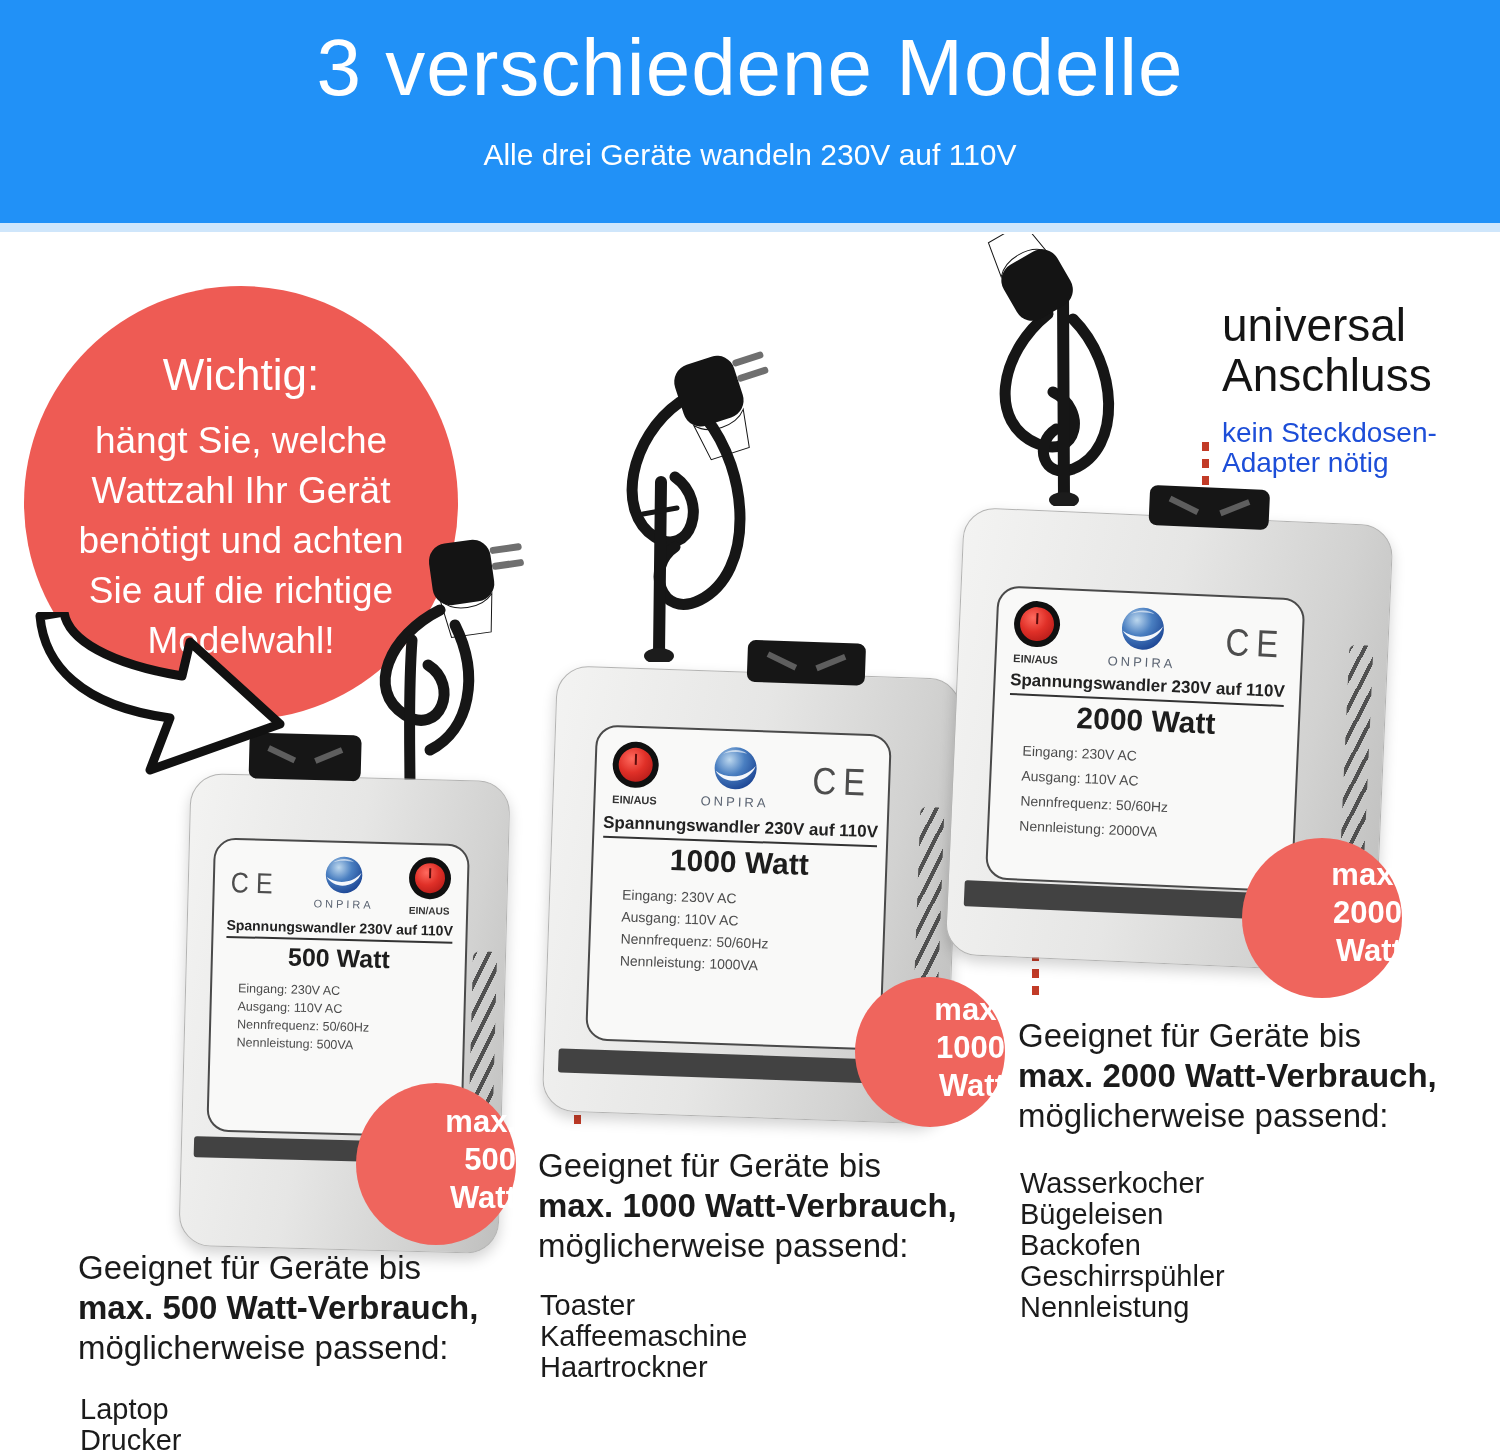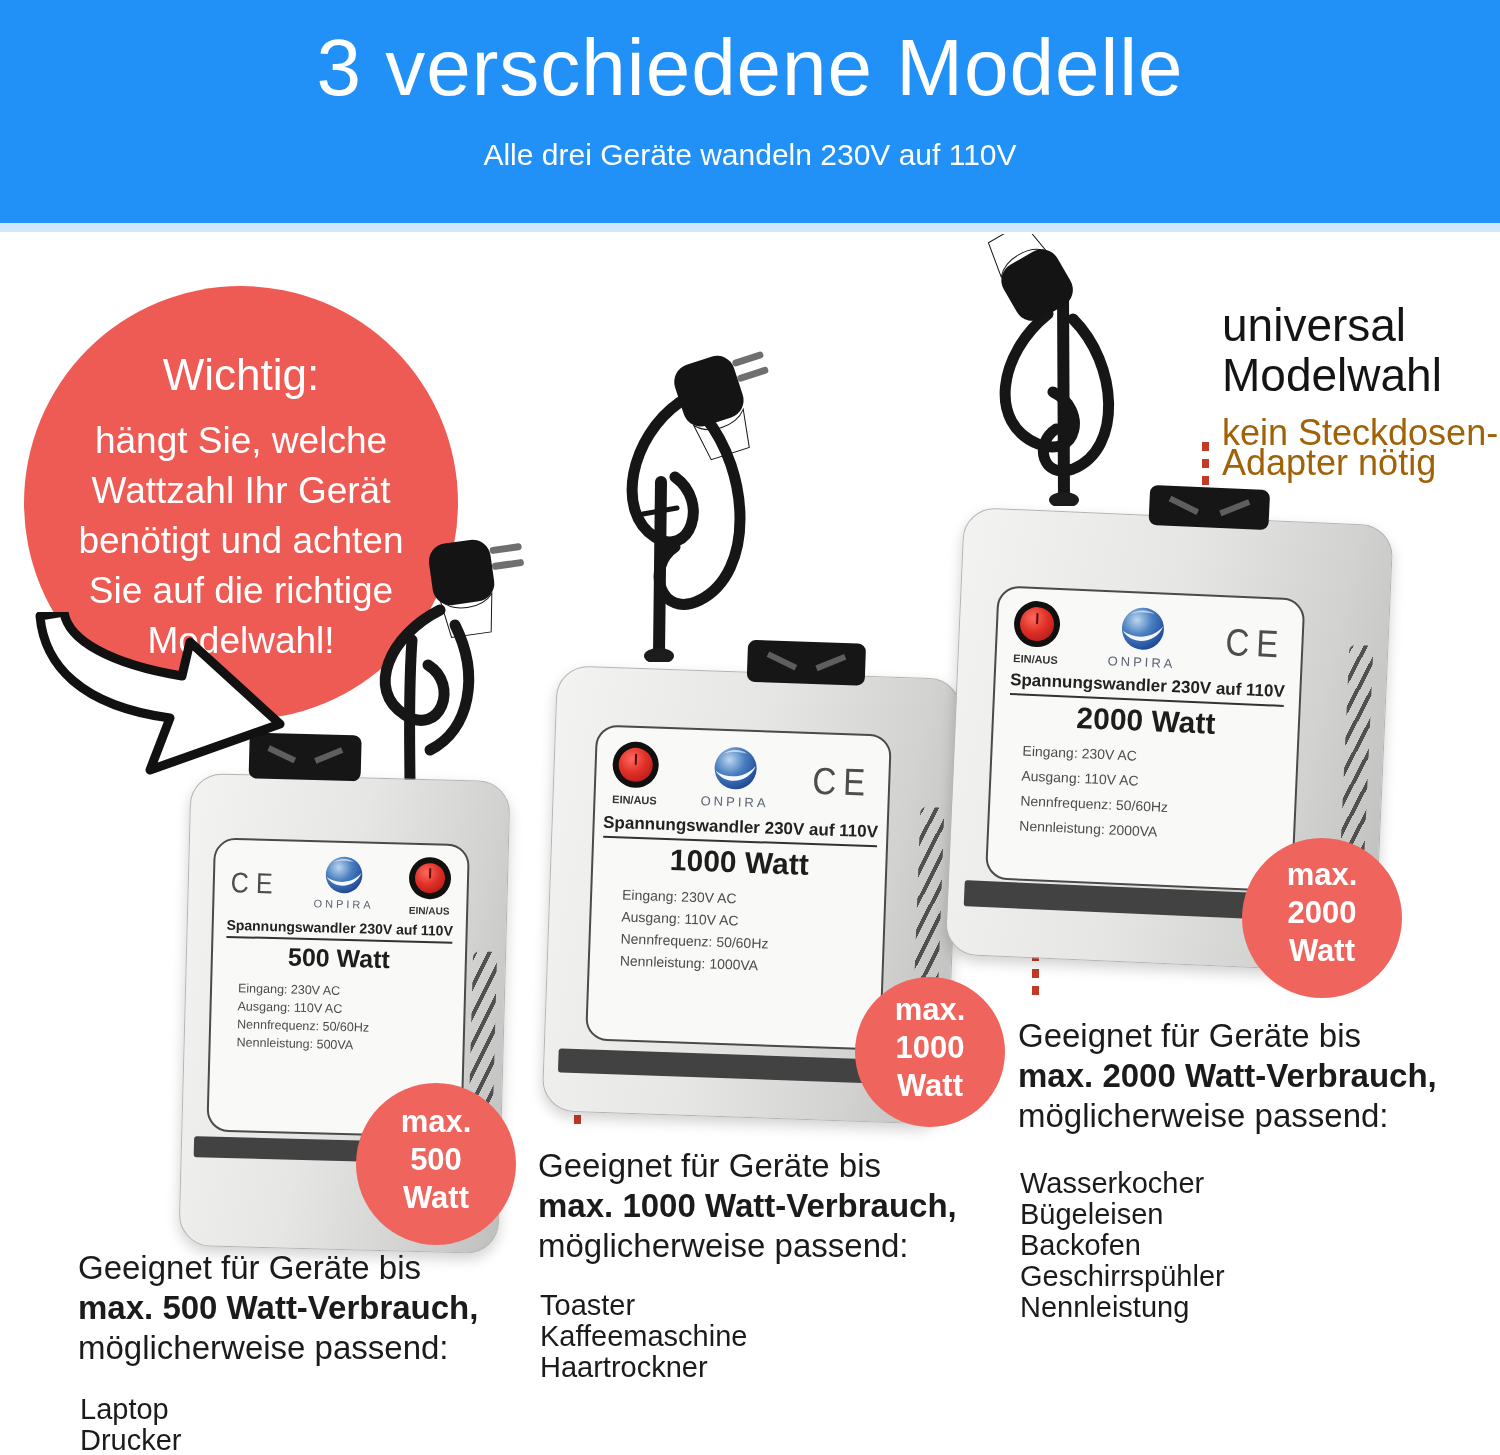--- a/index.html
+++ b/index.html
@@ -104,39 +104,39 @@
   .d3 .ce{font-size:33px;margin-top:14px;}
   .d3 .brand{font-size:13px;}
   .d3 .switch{width:46px;height:46px;}
   .d3 .switch-label{font-size:11px;}
   .d3 .label-title{font-size:17px;margin-top:6px;}
   .d3 .wattage{font-size:30px;margin-top:3px;}
   .d3 .specs{font-size:14px;line-height:25px;margin-top:6px;padding-left:30px;}
   .d3 .stripe{left:16px;width:356px;top:372px;height:26px;}
 
   
-  .badge{border-radius:50%;background:#ef655d;color:#fff;text-align:center;font-weight:bold;z-index:5;}
+  .badge{border-radius:50%;background:#ef655d;color:#fff;text-align:right;font-weight:bold;z-index:5;}
   .badge-line{font-size:31px;line-height:38px;}
   .b1{left:356px;top:1083px;width:160px;height:160px;padding-top:2px;}
   .b1 .badge-line:first-child{margin-top:18px;}
   .b2{left:855px;top:977px;width:150px;height:150px;}
   .b2 .badge-line:first-child{margin-top:14px;}
   .b3{left:1242px;top:838px;width:160px;height:160px;}
   .b3 .badge-line:first-child{margin-top:18px;}
 
   
   .dotline{width:7px;background:repeating-linear-gradient(to bottom,#c23b27 0 9px,rgba(0,0,0,0) 9px 17px);z-index:1;}
   .dot1{left:219px;top:1158px;height:82px;}
   .dot2{left:574px;top:1064px;height:66px;}
   .dot3{left:1032px;top:918px;height:78px;}
   .dot4{left:1202px;top:442px;height:50px;}
 
   
   .uni{left:1222px;top:300px;font-size:46px;line-height:50px;color:#141414;z-index:1;}
-  .uni-note{left:1222px;top:418px;font-size:36px;line-height:30px;color:#a16207;z-index:1;}
+  .uni-note{left:1222px;top:418px;font-size:28px;line-height:30px;color:#1d4ed8;z-index:1;}
 
   
   .desc{z-index:6;white-space:nowrap;}
   .desc-line{font-size:33px;line-height:40px;font-weight:400;}
   .desc-line.bold{font-weight:bold;}
   .desc1{left:78px;top:1248px;}
   .desc2{left:538px;top:1146px;}
   .desc3{left:1018px;top:1016px;}
   .examples{z-index:6;white-space:nowrap;}
   .example-line{font-size:29px;line-height:31px;}
@@ -340,21 +340,21 @@
   <div class="badge-line">Watt</div>
 </div>
 
 <div class="dotline dot1 abs"></div>
 <div class="dotline dot2 abs"></div>
 <div class="dotline dot3 abs"></div>
 <div class="dotline dot4 abs"></div>
 
 <div class="uni abs">
   <div>universal</div>
-  <div>Modelwahl</div>
+  <div>Anschluss</div>
 </div>
 <div class="uni-note abs">
   <div>kein Steckdosen-</div>
   <div>Adapter nötig</div>
 </div>
 
 <div class="desc desc1 abs">
   <div class="desc-line">Geeignet für Geräte bis</div>
   <div class="desc-line bold">max. 500 Watt-Verbrauch,</div>
   <div class="desc-line">möglicherweise passend:</div>

